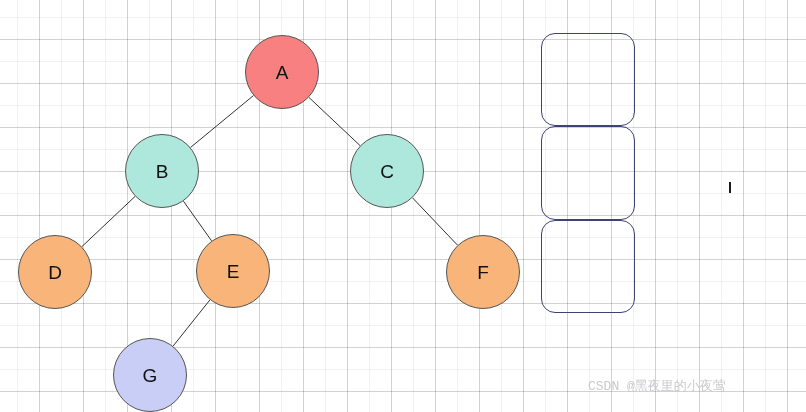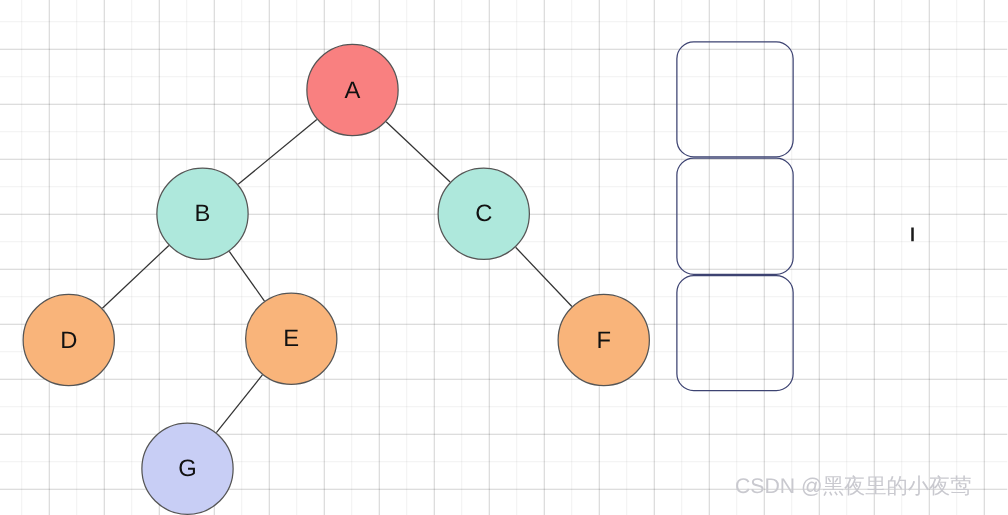--- a/index.html
+++ b/index.html
@@ -51,22 +51,22 @@
     background: transparent;
   }
   #caret {
     position: absolute;
     width: 2px;
     height: 11px;
     background: #1a1a1a;
   }
   #watermark {
     position: absolute;
-    font-family: Liberation Sans, sans-serif;
-    font-size: 17px;
+    font-family: Liberation Mono, monospace;
+    font-size: 13px;
     color: #c9c9cf;
     white-space: nowrap;
     user-select: none;
   }
 </style>
 </head>
 <body>
 
 <div id="canvas">
 

